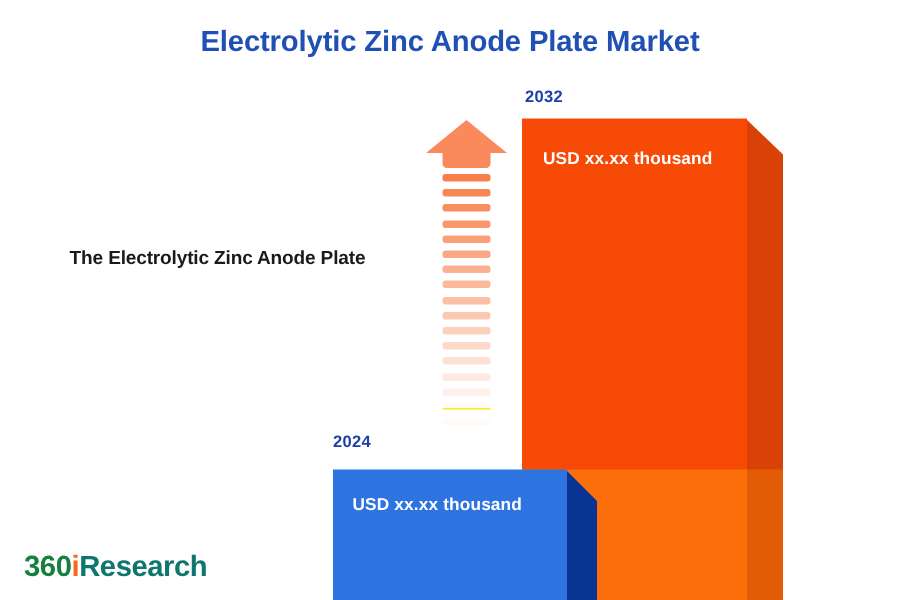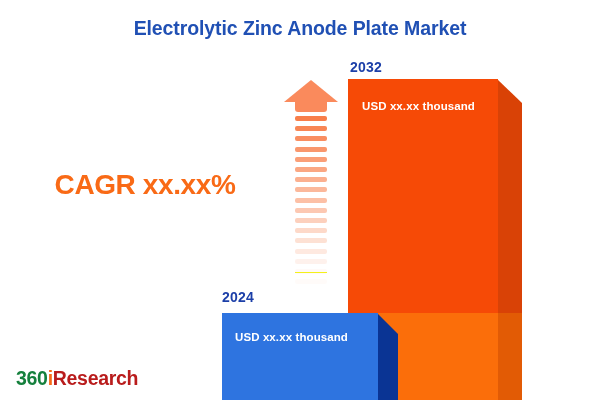--- a/index.html
+++ b/index.html
@@ -29,21 +29,21 @@
     text-align: center;
     font-size: 19.5px;
     font-weight: bold;
     letter-spacing: -0.1px;
     color: #2050b4;
   }
 
   
   .year-label {
     position: absolute;
-    font-size: 14px;
+    font-size: 11px;
     font-weight: bold;
     color: #1c3fa8;
     letter-spacing: 0.2px;
   }
   #year-label-2032 { left: 350px; top: 59px; }
   #year-label-2024 { left: 222px; top: 289px; text-align: right; }
 
   
   .bar-group { position: absolute; }
 
@@ -202,21 +202,21 @@
   #logo {
     position: absolute;
     left: 16px;
     top: 367px;
     font-size: 19.5px;
     font-weight: bold;
     letter-spacing: -0.3px;
   }
   .logo-360 { color: #15803d; }
   .logo-i { color: #f96a16; }
-  .logo-research { color: #b91c1c; }
+  .logo-research { color: #0f766e; }
 </style>
 </head>
 <body>
 
 <div id="infographic">
 
   <div id="chart-title">Electrolytic Zinc Anode Plate Market</div>
 
   <div id="growth-arrow">
     <div id="arrow-head">
@@ -255,18 +255,18 @@
   </div>
 
   <div class="year-label" id="year-label-2024">2024</div>
   <div class="bar-group" id="bar-2024">
     <div id="bar-2024-side"></div>
     <div id="bar-2024-front"></div>
     <div class="bar-value" id="bar-2024-value">USD xx.xx thousand</div>
   </div>
 
   <div id="cagr-block">
-    <div id="cagr-value">CAGR xx.xx%</div>
+    <div class="cagr-line">The Electrolytic Zinc Anode Plate</div>
   </div>
 
   <div id="logo"><span class="logo-360">360</span><span class="logo-i">i</span><span class="logo-research">Research</span></div>
 
 </div>
 
 </body></html>

